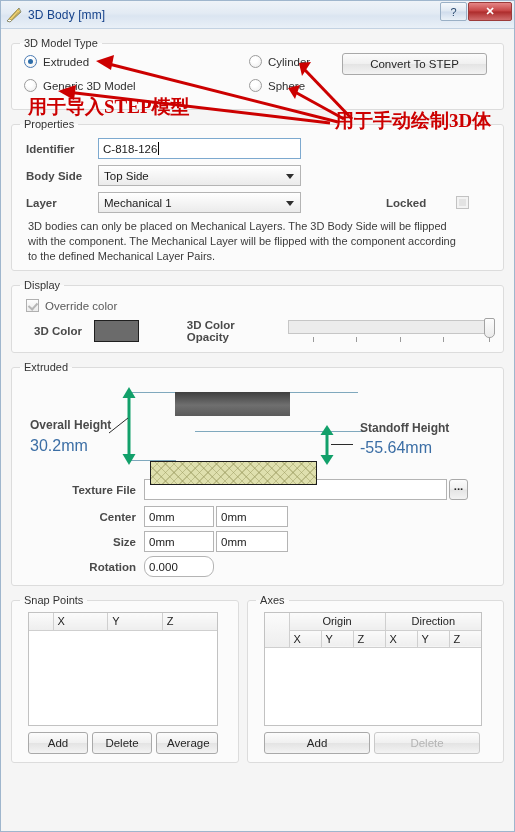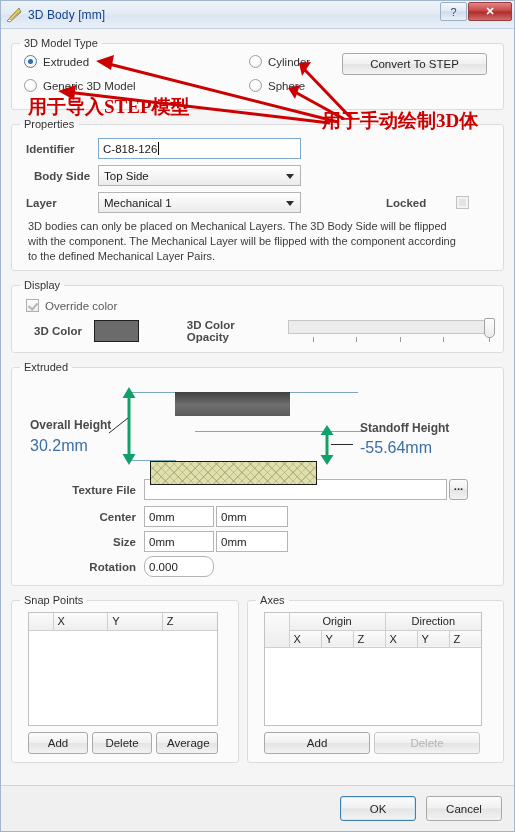--- a/index.html
+++ b/index.html
@@ -421,21 +421,21 @@
 
       <div class="row" style="margin:4px 0 6px 0;">
         <span class="fld-label" style="width:72px;padding-left:6px;">Identifier</span>
         <div class="txt focused" style="width:203px;">
           <span>C-818-126</span>
             <i class="caret"></i>
         </div>
       </div>
 
       <div class="row" style="margin-bottom:6px;">
-        <span class="fld-label" style="width:72px;padding-left:6px;text-align:center;">Body Side</span>
+        <span class="fld-label" style="width:72px;padding-left:6px;">Body Side</span>
         <div class="combo" style="width:203px;">
           <span>Top Side</span>
           <span class="arrow"></span>
         </div>
       </div>
 
       <div class="row" style="margin-bottom:2px;">
         <span class="fld-label" style="width:72px;padding-left:6px;">Layer</span>
         <div class="combo" style="width:203px;">
           <span>Mechanical 1</span>
@@ -594,24 +594,20 @@
         </div>
         <div class="row" style="margin:6px 0 0 8px;gap:4px;">
           <div class="btn" style="width:106px;">Add</div>
           <div class="btn disabled" style="width:106px;">Delete</div>
         </div>
       </fieldset>
     </div>
 
   </div>
 
-  <div class="footer">
-    <div class="btn default-btn" style="width:76px;height:25px;line-height:17px;">OK</div>
-    <div class="btn" style="width:76px;height:25px;line-height:17px;">Cancel</div>
-  </div>
 </div>
 
 <div class="annot-layer">
   <svg width="515" height="832" style="position:absolute;left:0;top:0;">
 
     <g>
       <line x1="338" y1="122" x2="105" y2="63" stroke="#cc0000" stroke-width="3"></line>
       <polygon points="96,61 114,55 111,70" fill="#cc0000"></polygon>
     </g>
 
@@ -624,14 +620,14 @@
       <line x1="352" y1="119" x2="305" y2="70" stroke="#cc0000" stroke-width="3"></line>
       <polygon points="299,63 311,62 302,76" fill="#cc0000"></polygon>
     </g>
 
     <g>
       <line x1="344" y1="119" x2="295" y2="92" stroke="#cc0000" stroke-width="3"></line>
       <polygon points="288,88 300,85 295,99" fill="#cc0000"></polygon>
     </g>
   </svg>
   <span class="annot-text" style="left:28px;top:94px;">用于导入STEP模型</span>
-  <span class="annot-text" style="left:322px;top:108px;">用于手动绘制3D体</span>
+  <span class="annot-text" style="left:335px;top:108px;">用于手动绘制3D体</span>
 </div>
 
 </body></html>

